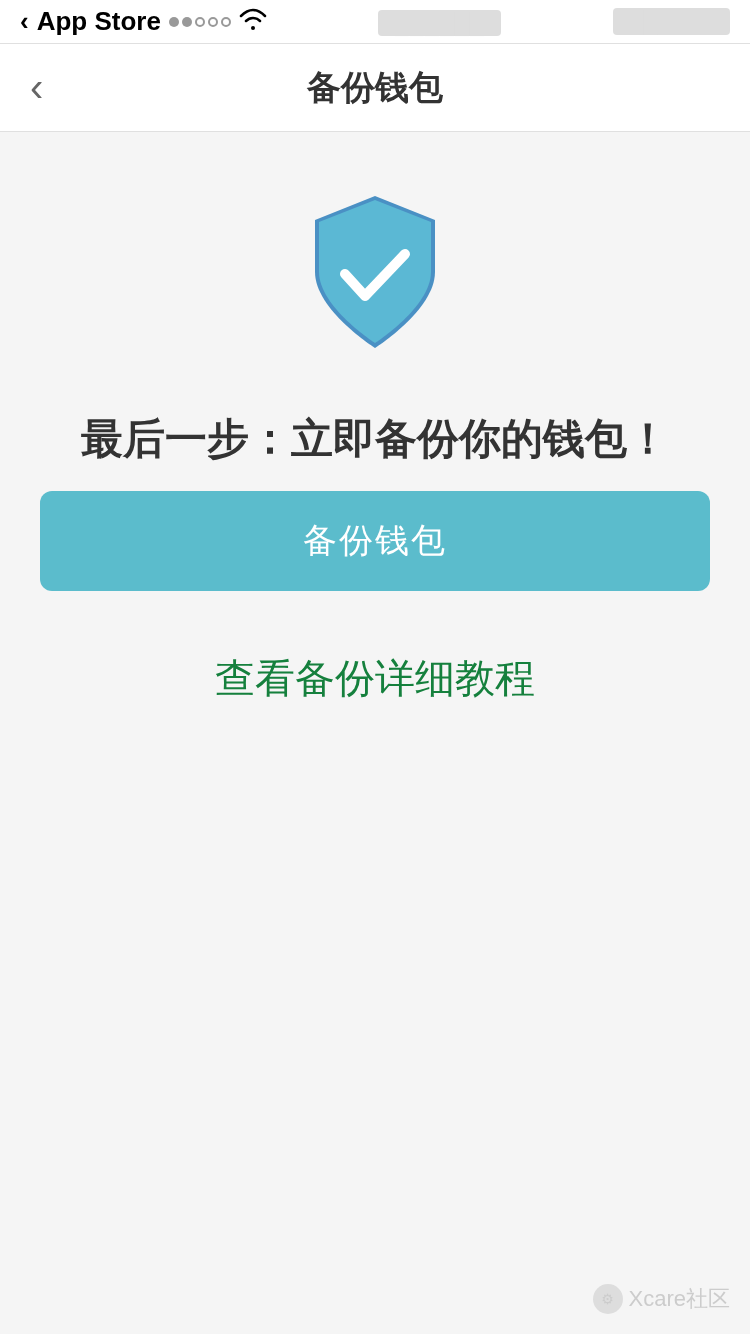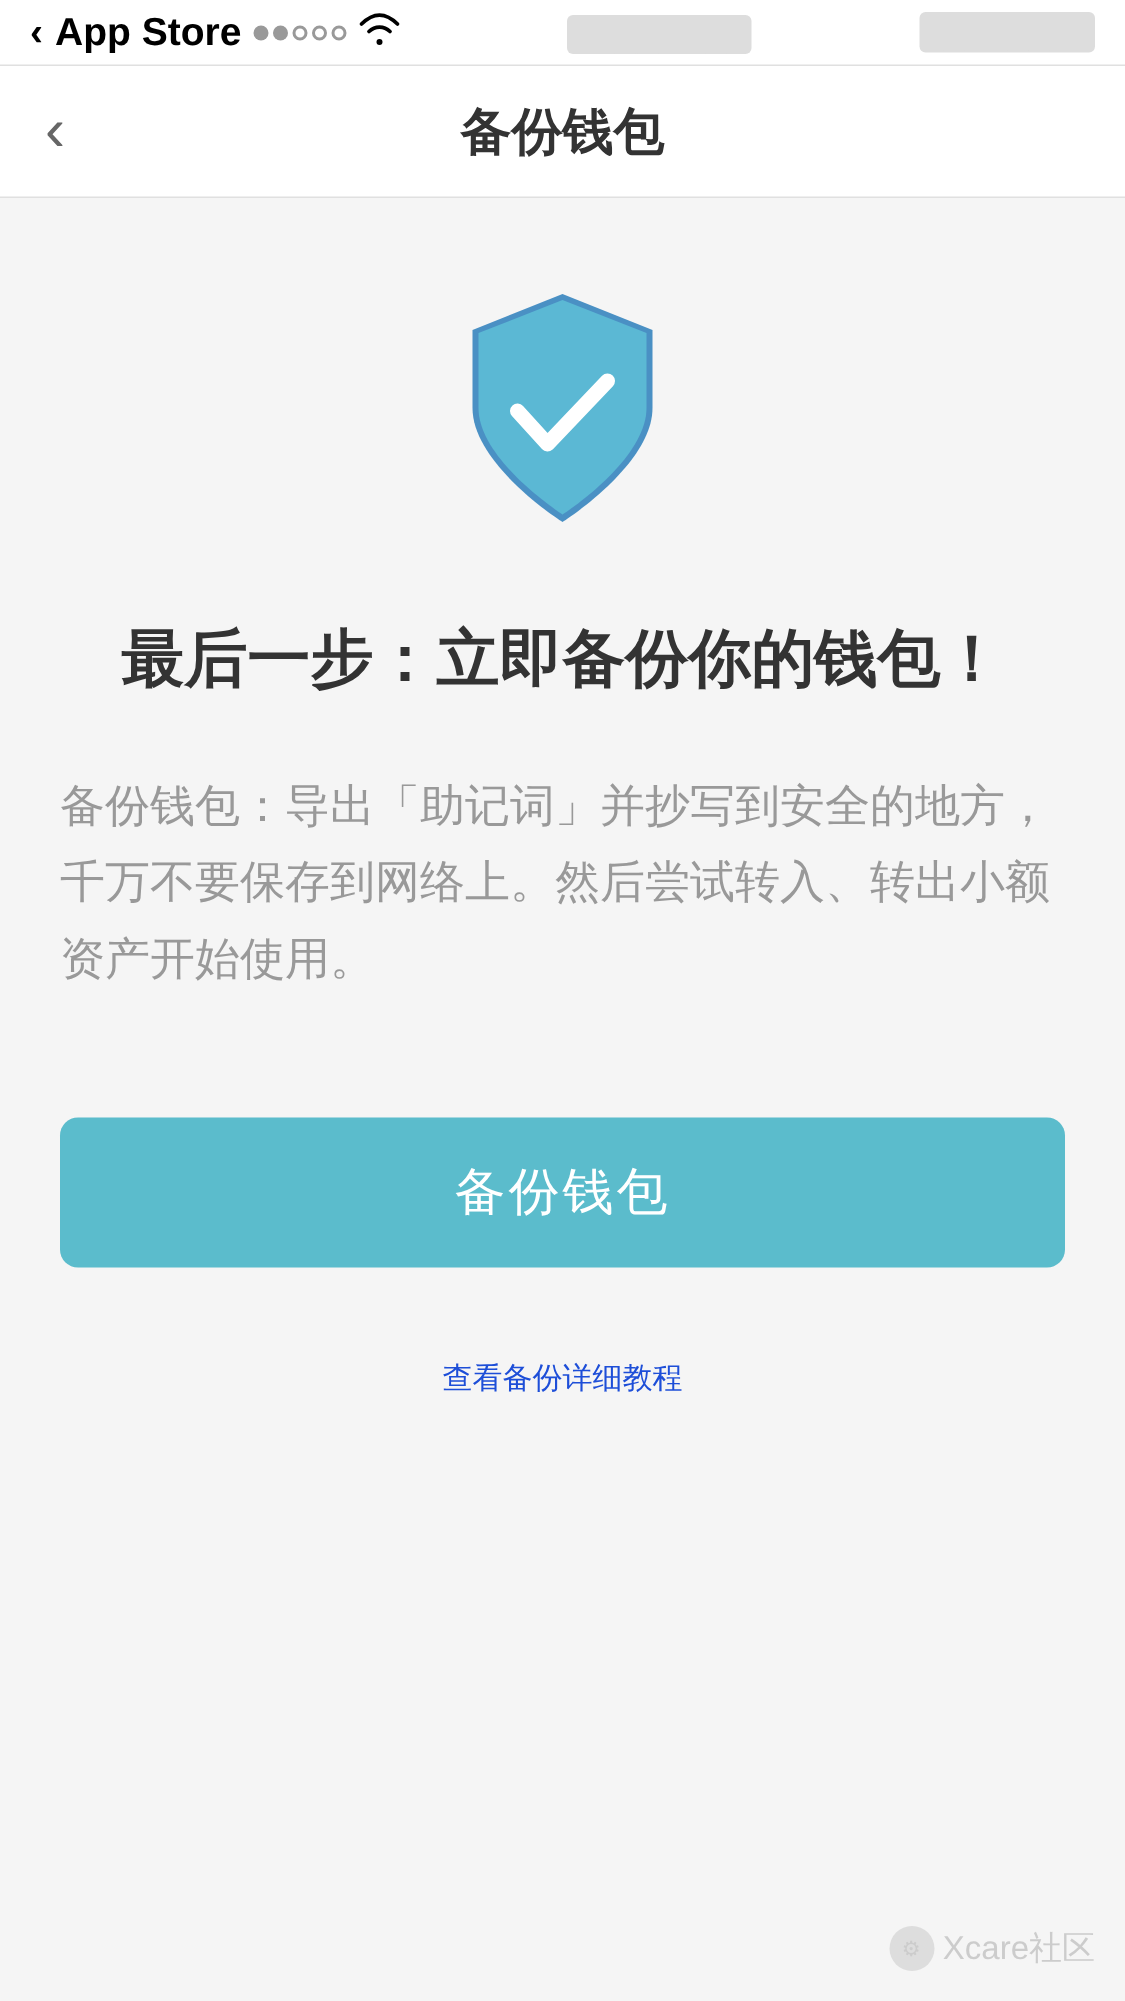--- a/index.html
+++ b/index.html
@@ -122,21 +122,21 @@
       width: 140px;
       height: 160px;
     }
 
     
     .heading {
       font-size: 42px;
       font-weight: 700;
       color: #333;
       text-align: center;
-      margin-bottom: 45px;
+      margin-bottom: 24px;
       line-height: 1.3;
     }
 
     
     .description {
       font-size: 30px;
       color: #999;
       line-height: 1.7;
       text-align: left;
       width: 100%;
@@ -152,22 +152,22 @@
       border-radius: 12px;
       font-size: 34px;
       color: #fff;
       cursor: pointer;
       margin-bottom: 60px;
       letter-spacing: 2px;
     }
 
     
     .tutorial-link {
-      font-size: 20px;
-      color: #1d4ed8;
+      font-size: 40px;
+      color: #15803d;
       cursor: pointer;
       text-decoration: none;
     }
 
     
     .watermark {
       position: absolute;
       bottom: 20px;
       right: 20px;
       font-size: 22px;
@@ -228,21 +228,20 @@
     <svg class="shield-svg" viewBox="0 0 140 160" fill="none" xmlns="http://www.w3.org/2000/svg">
       <path d="M70 4 L130 28 L130 80 C130 118 70 156 70 156 C70 156 10 118 10 80 L10 28 Z" fill="#4a90c4"></path>
       <path d="M70 8 L126 30 L126 80 C126 115 70 151 70 151 C70 151 14 115 14 80 L14 30 Z" fill="#5bb8d4"></path>
 
       <polyline points="40,82 60,104 100,62" stroke="white" stroke-width="10" fill="none" stroke-linecap="round" stroke-linejoin="round"></polyline>
     </svg>
   </div>
 
   <div class="heading">最后一步：立即备份你的钱包！</div>
 
-  <div class="description">备份钱包：导出「助记词」并抄写到安全的地方，千万不要保存到网络上。然后尝试转入、转出小额资产开始使用。</div>
 
   <button class="backup-btn">备份钱包</button>
 
   <a class="tutorial-link" href="#">查看备份详细教程</a>
 
 </div>
 
 <div class="watermark">
   <span class="watermark-icon">⚙</span>
   <span>Xcare社区</span>

